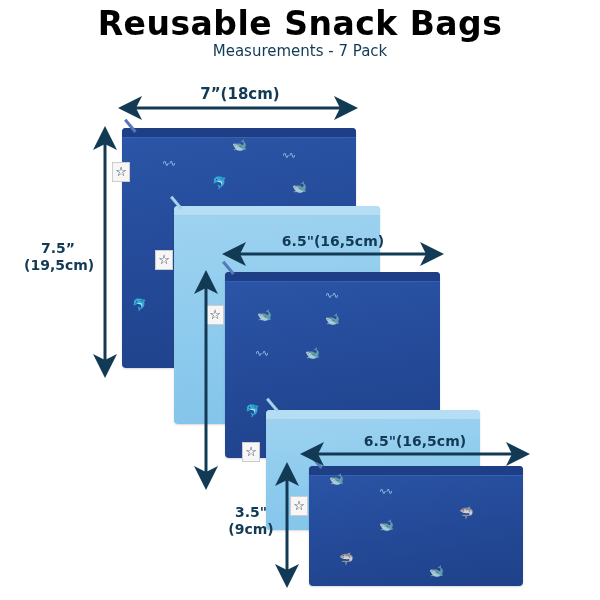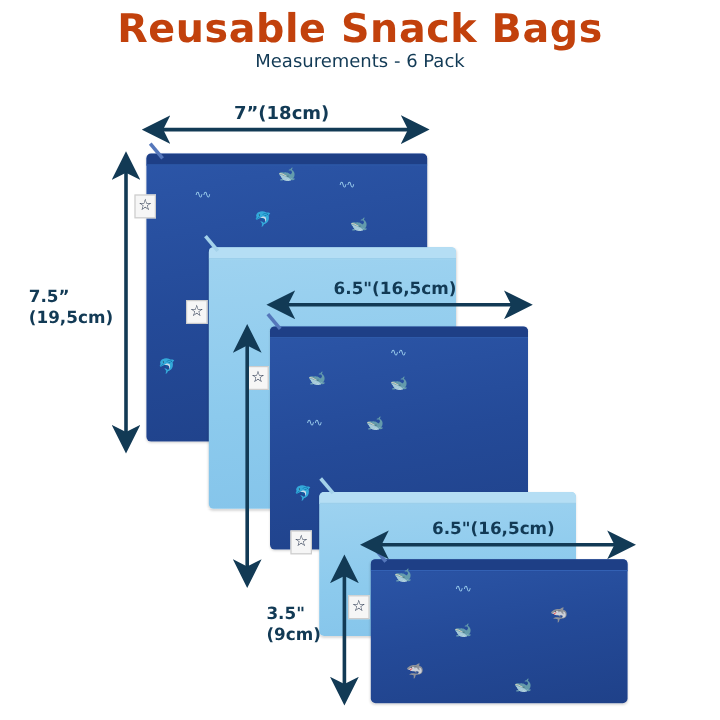--- a/index.html
+++ b/index.html
@@ -1,37 +1,37 @@
 <!DOCTYPE html>
 <html><head>
 <meta charset="utf-8">
 <style>
   html, body { margin: 0; padding: 0; }
   body { width: 600px; height: 600px; background: #ffffff; position: relative; overflow: hidden; font-family: "DejaVu Sans", sans-serif; }
-  .title { position: absolute; left: 0; width: 600px; top: 4px; text-align: center; font-weight: bold; font-size: 33px; color: #c2410c; letter-spacing: 0.5px; }
+  .title { position: absolute; left: 0; width: 600px; top: 4px; text-align: center; font-weight: bold; font-size: 33px; color: #000000; letter-spacing: 0.5px; }
   .subtitle { position: absolute; left: 0; width: 600px; top: 42px; text-align: center; font-size: 15px; color: #123a55; }
-  .label { position: absolute; font-weight: bold; color: #123a55; font-size: 14px; line-height: 17px; text-align: left; white-space: nowrap; }
+  .label { position: absolute; font-weight: bold; color: #123a55; font-size: 14px; line-height: 17px; text-align: center; white-space: nowrap; }
   .bag { position: absolute; border-radius: 4px; overflow: hidden; box-shadow: 0 1px 2px rgba(0,0,0,0.15); }
   .bag.dark { background: linear-gradient(170deg, #2c56a8 0%, #244a98 50%, #1f4189 100%); }
   .bag.light { background: linear-gradient(175deg, #9fd3f0 0%, #8ccaed 60%, #84c4ea 100%); }
   .bag .zip { position: absolute; left: 0; right: 0; top: 0; height: 9px; }
   .bag.dark .zip { background: #1e3f86; border-bottom: 1px solid #3361b4; }
   .bag.light .zip { background: #b5def4; border-bottom: 1px solid #9ccfeb; }
   .tag { position: absolute; width: 16px; height: 18px; background: #f6f6f6; border: 1px solid #ccc; font-size: 13px; line-height: 18px; text-align: center; color: #1c2a44; }
   .pull { position: absolute; width: 3px; height: 16px; background: #a4d2ea; transform: rotate(-40deg); transform-origin: bottom center; }
   .pull.darkp { background: #5577bb; }
   .motif { position: absolute; color: #9ed0ef; font-size: 12px; opacity: 0.9; }
   .wave { position: absolute; color: #9ed0ef; font-size: 9px; letter-spacing: -1px; }
   svg.arrows { position: absolute; left: 0; top: 0; }
 </style>
 </head>
 <body>
 
 <div class="title">Reusable Snack Bags</div>
-<div class="subtitle">Measurements - 6 Pack</div>
+<div class="subtitle">Measurements - 7 Pack</div>
 
 <div class="bag dark" style="left:122px; top:128px; width:234px; height:240px;">
   <div class="zip"></div>
   <span class="motif" style="left:110px; top:10px;">🐋</span>
   <span class="motif" style="left:90px; top:48px;">🐬</span>
   <span class="motif" style="left:170px; top:52px;">🐋</span>
   <span class="motif" style="left:10px; top:170px;">🐬</span>
   <span class="wave" style="left:40px; top:30px;">∿∿</span>
   <span class="wave" style="left:160px; top:22px;">∿∿</span>
 </div>

